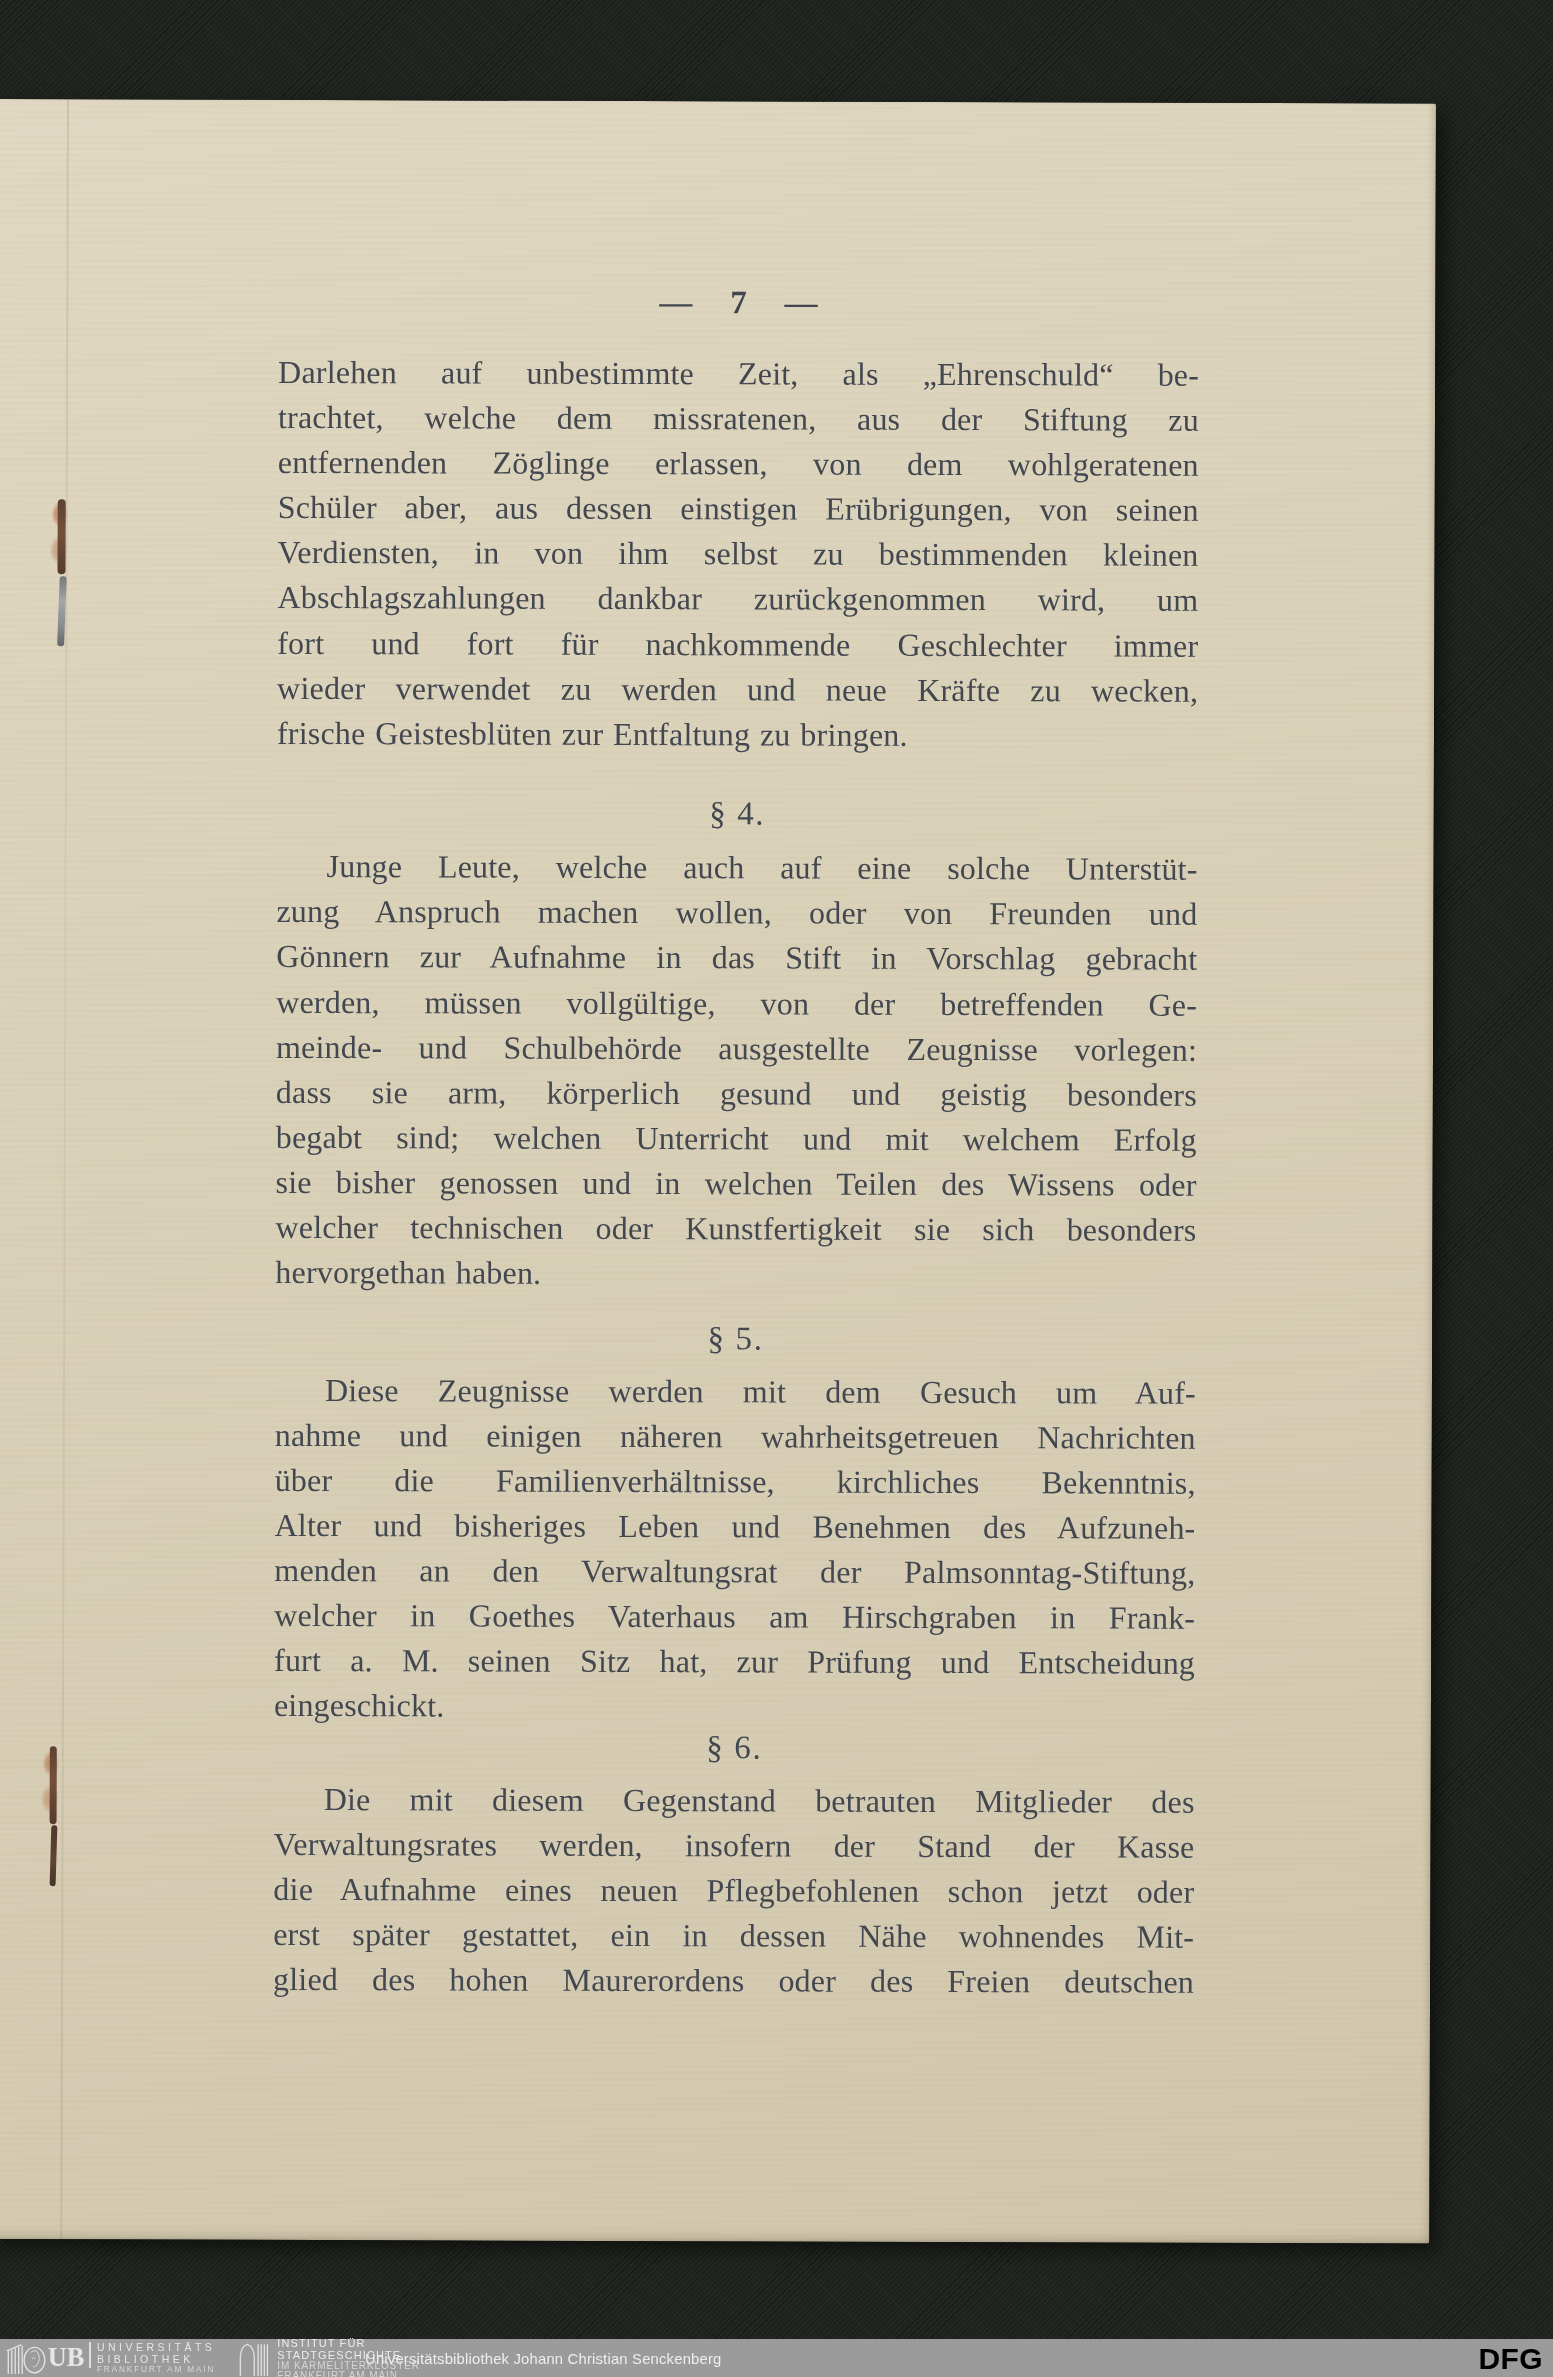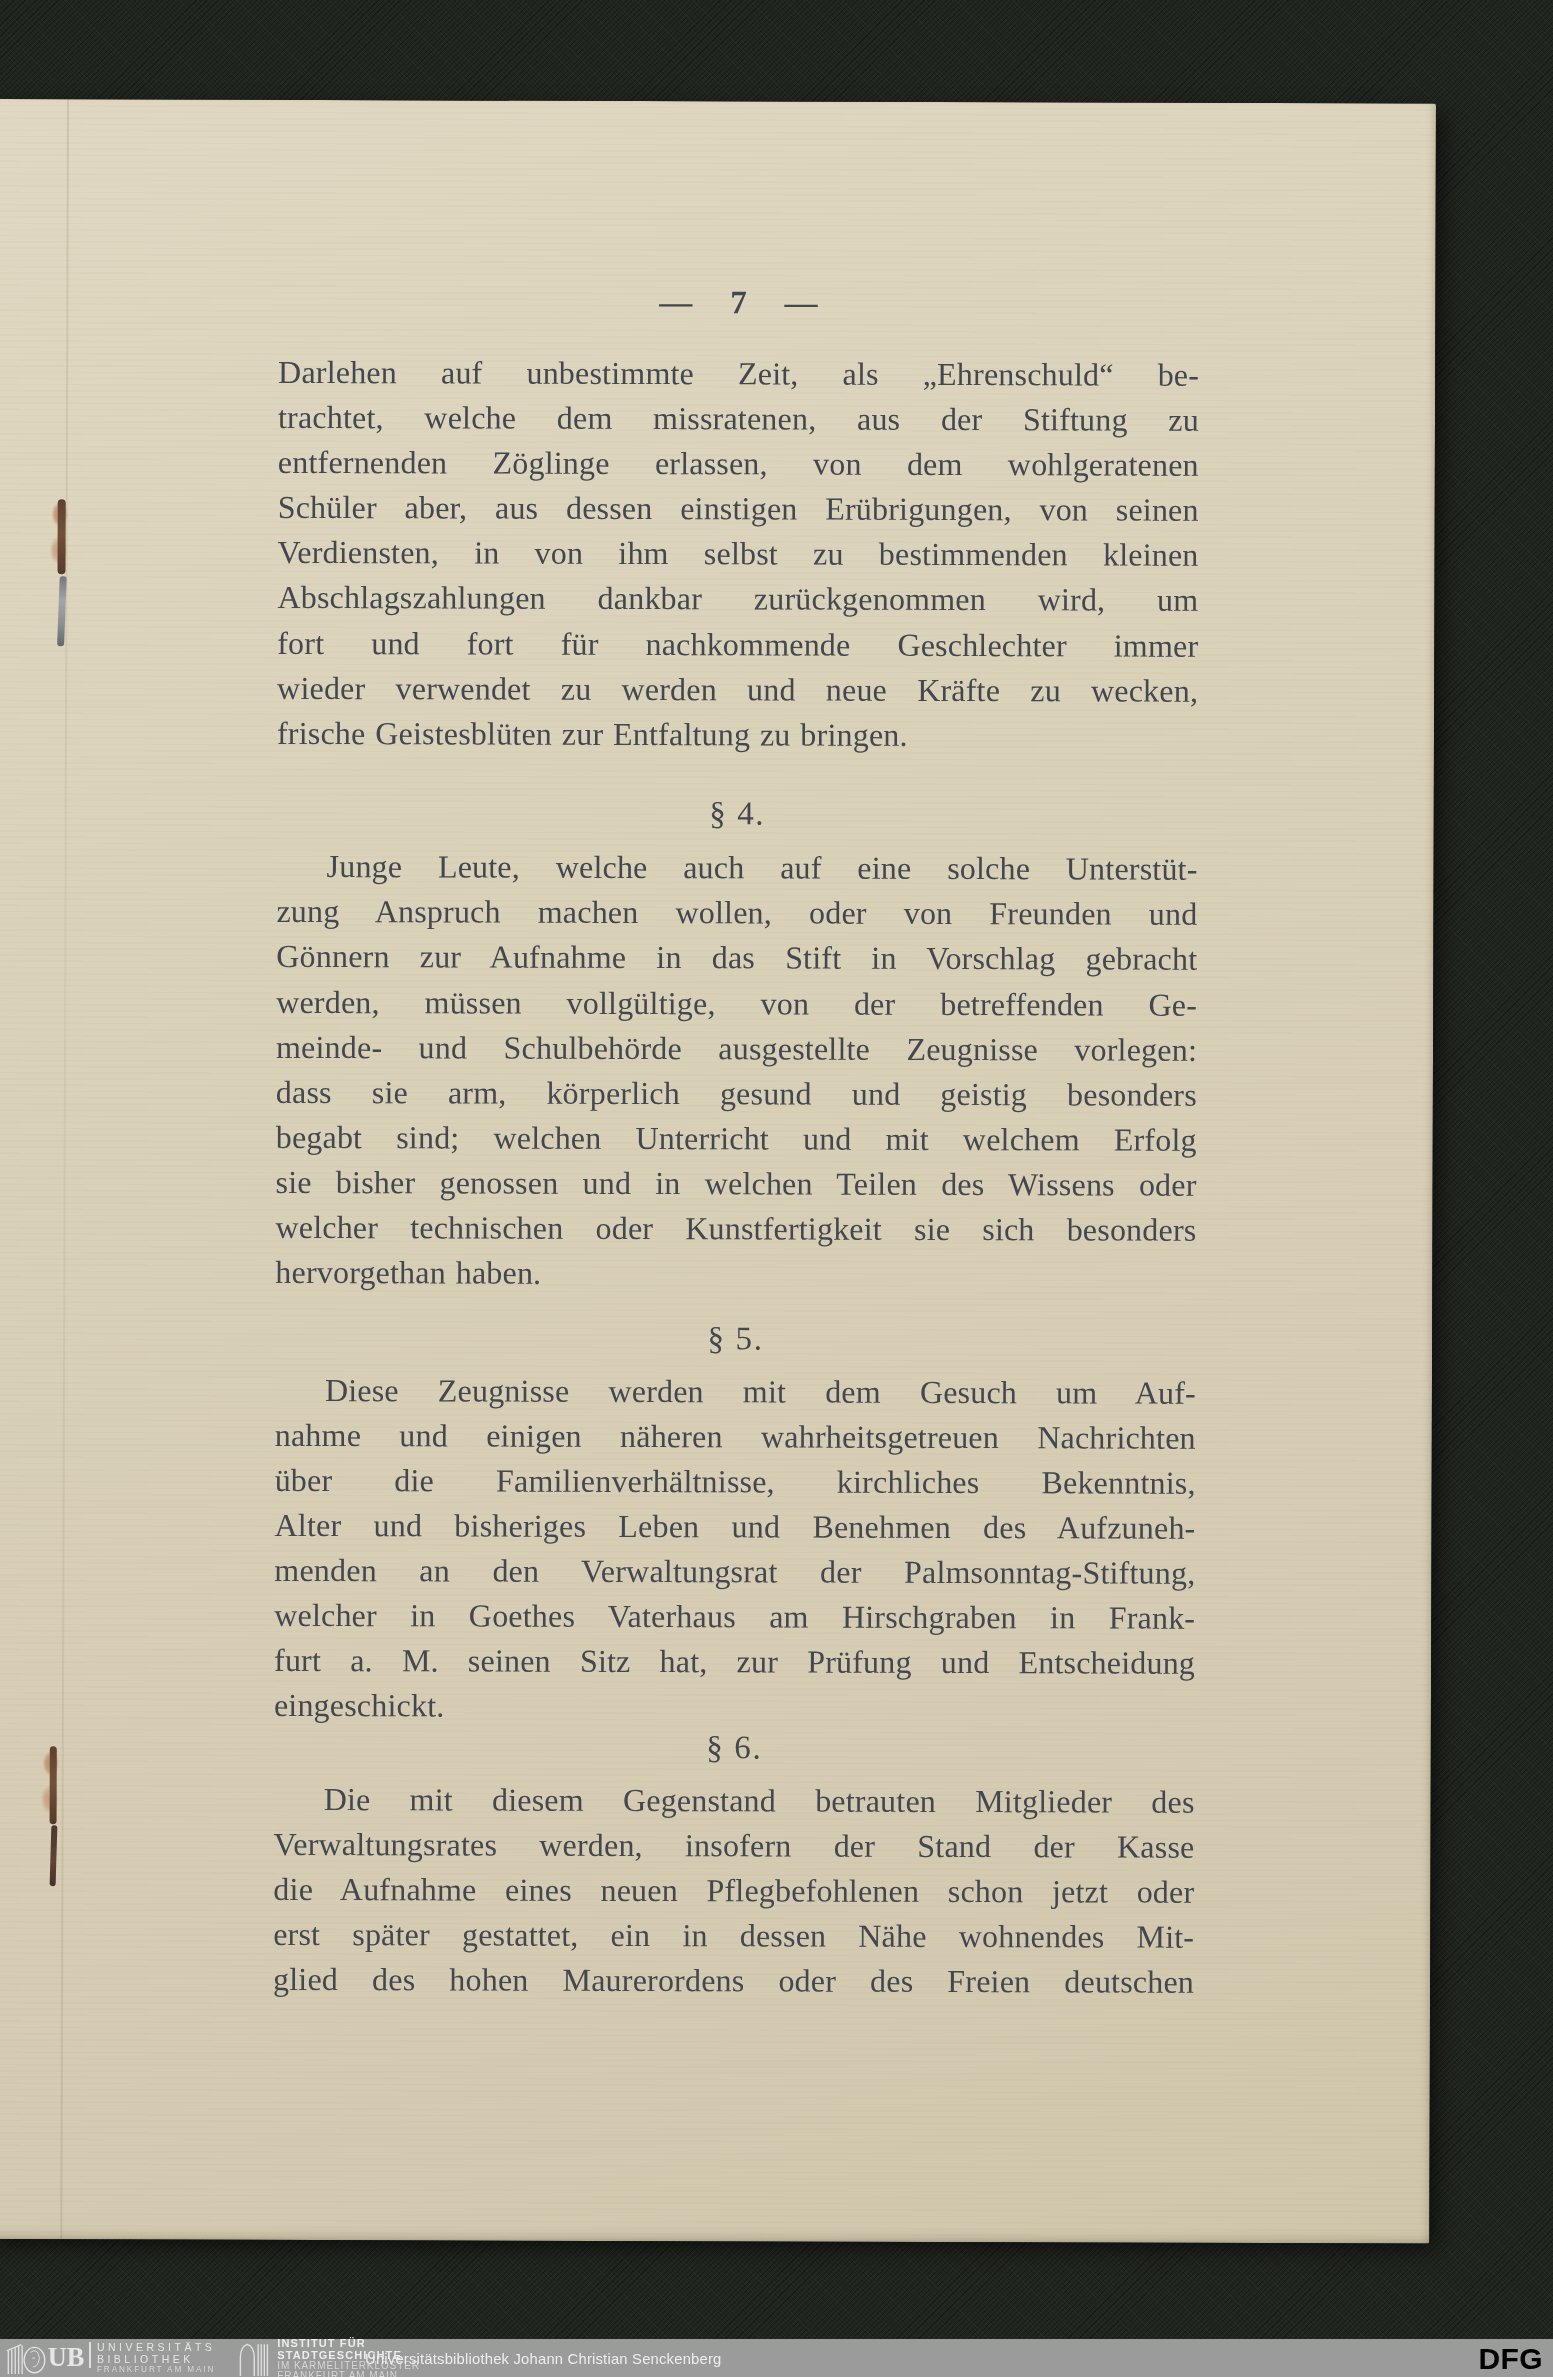--- a/index.html
+++ b/index.html
@@ -83,21 +83,21 @@
     margin-left:1.6px;
   }
   .v-sep{width:1.6px;height:26.4px;background:#dedede;margin:0 6.2px 0 4.7px;}
   .ub-text{display:flex;flex-direction:column;justify-content:center;}
   .ub-text .l1,.ub-text .l2{
     font-size:10.5px;letter-spacing:3.5px;color:#e6e6e6;line-height:11.7px;
   }
   .ub-text .l3{font-size:8.2px;letter-spacing:1.9px;color:#d8d8d8;line-height:10px;}
   .isg-mark{margin-left:22px;}
   .isg-text{display:flex;flex-direction:column;justify-content:center;margin-left:7px;}
-  .isg-text .b{font-size:11px;font-weight:bold;letter-spacing:1.1px;color:#ececec;line-height:12px;}
+  .isg-text .b{font-size:11px;font-weight:normal;letter-spacing:1.1px;color:#ececec;line-height:12px;}
   .isg-text .s{font-size:10px;letter-spacing:0.9px;color:#d6d6d6;line-height:9.7px;}
   .footer-center{
     position:absolute;left:365px;top:50%;transform:translateY(-50%);
     font-size:14.8px;color:#eeeeee;letter-spacing:0.2px;
   }
   .footer-dfg{
     position:absolute;right:11px;top:50%;transform:translateY(-50%);
     font-size:30px;font-weight:bold;color:#000000;letter-spacing:0.4px;
   }
 </style>

